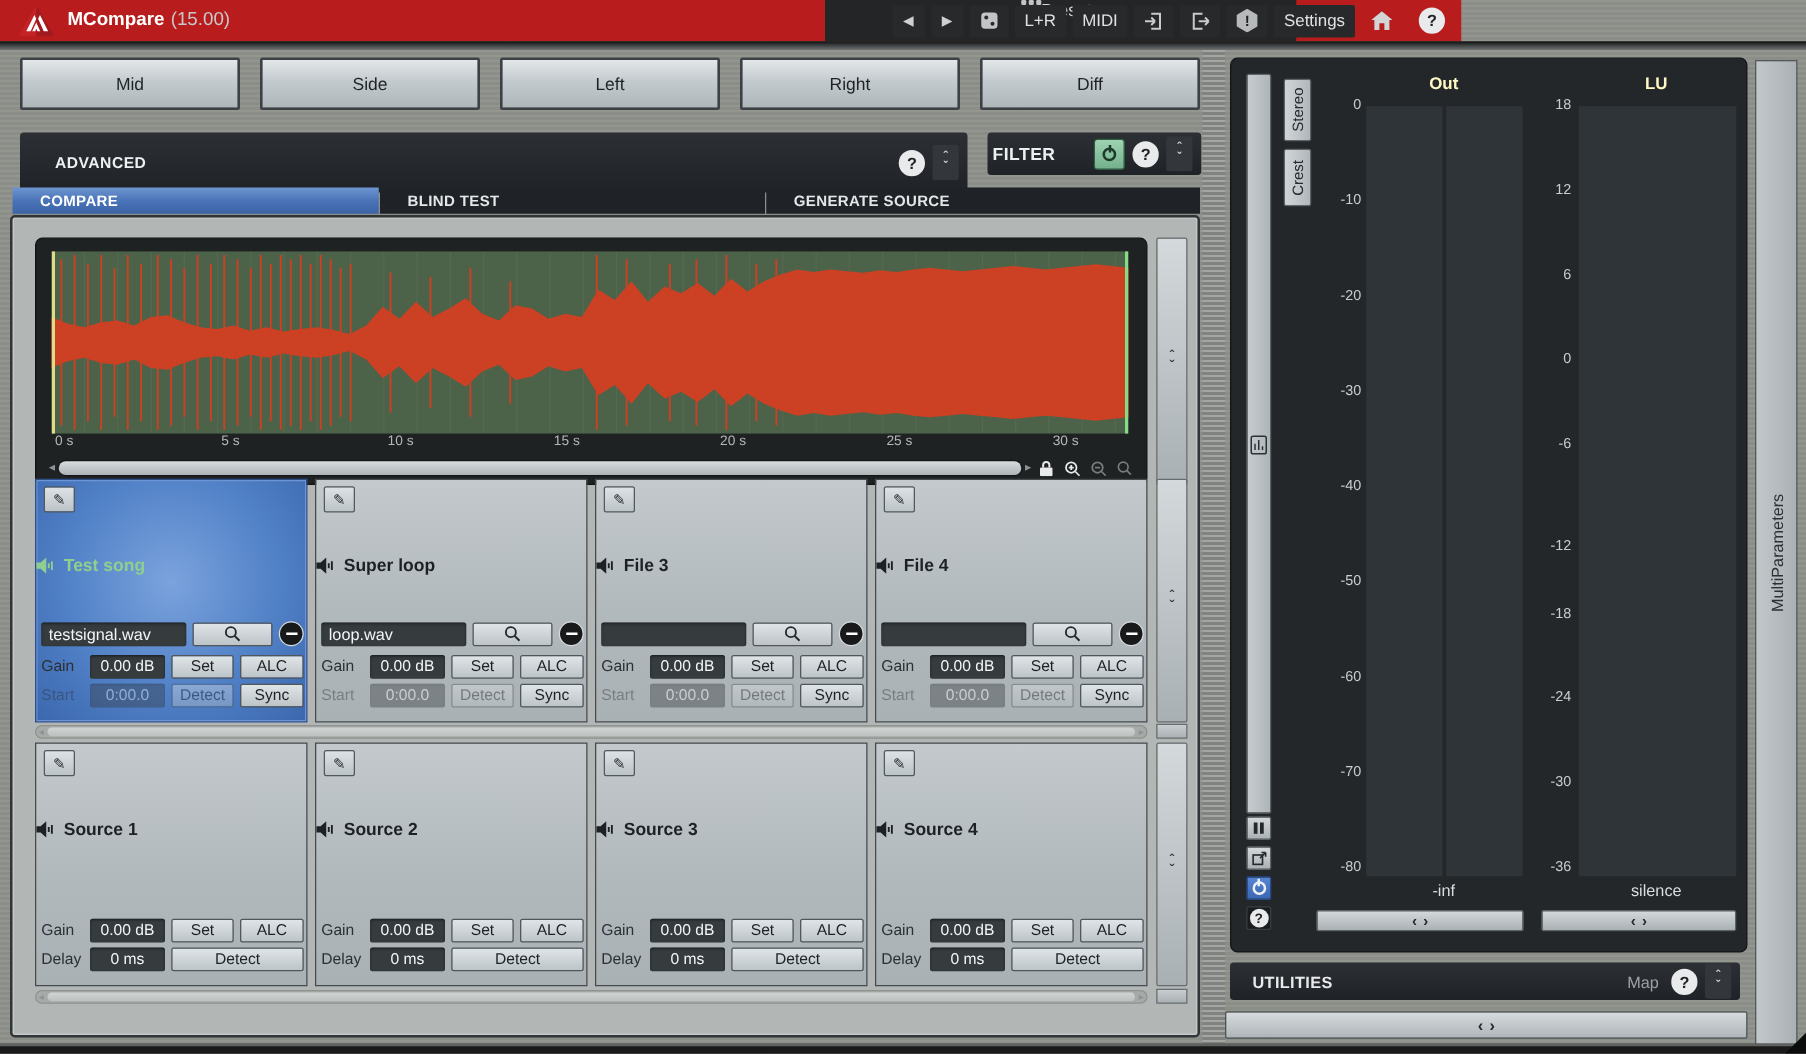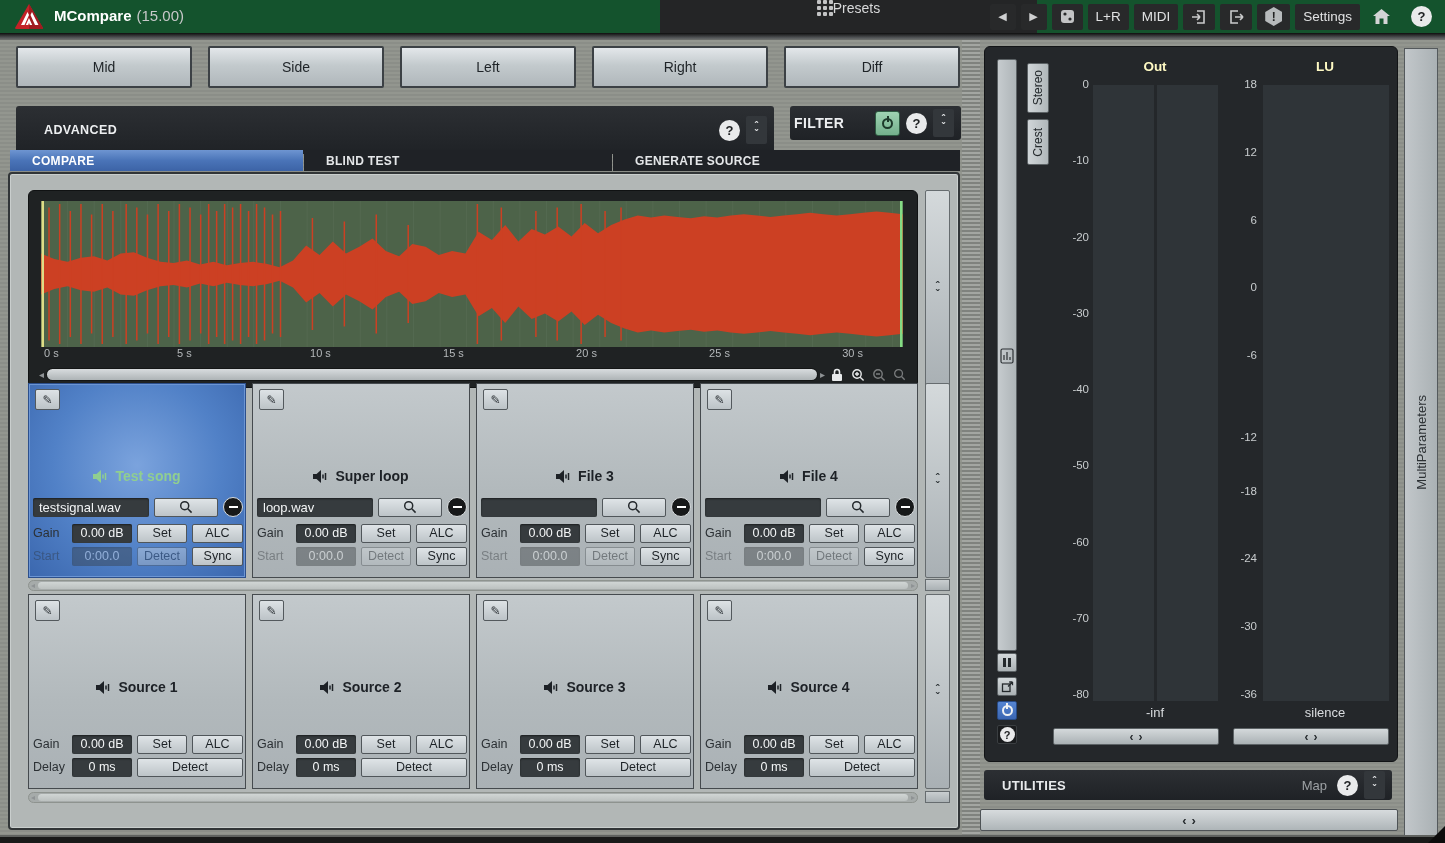--- a/index.html
+++ b/index.html
@@ -4,21 +4,21 @@
 <style>
   html,body{margin:0;padding:0;}
   body{
     width:1445px;height:843px;position:relative;overflow:hidden;
     font-family:"Liberation Sans", sans-serif;
     background:repeating-linear-gradient(180deg,#93968f 0 2px,#8b8e88 2px 4px);
     -webkit-font-smoothing:antialiased;
   }
 
   
-  #titlebar{position:absolute;left:0;top:0;width:1445px;height:33px;background:#14532d;}
+  #titlebar{position:absolute;left:0;top:0;width:1169px;height:33px;background:#b91c1c;}
   #titlebar-strip{position:absolute;left:0;top:33px;width:1445px;height:7px;
     background:linear-gradient(180deg,#0e0e0e,#55585a 70%,#6f726f);}
   #logo{position:absolute;left:13px;top:3px;width:32px;height:27px;}
   #plugin-title{position:absolute;left:54px;top:7px;font-size:15px;color:#fff;font-weight:bold;}
   #plugin-version{font-weight:normal;color:#c7c8c9;margin-left:5px;}
   #presets-strip{position:absolute;left:660px;top:0;width:377px;height:33px;background:#242526;
     display:flex;align-items:flex-start;justify-content:center;gap:0;cursor:pointer;}
   #presets-strip span.lbl{color:#d8d9da;font-size:14px;}
   .grid-icon{display:inline-grid;grid-template-columns:repeat(3,4px);grid-gap:2px;}
   .grid-icon i{width:4px;height:4px;background:#c3c4c5;border-radius:1px;}
@@ -82,21 +82,21 @@
 
   
   .slot{position:absolute;width:218px;height:195px;box-sizing:border-box;border:1px solid #454a4e;
     background:linear-gradient(180deg,#c3c9cc,#b2b9bc 55%,#aab1b5);cursor:pointer;}
   .slot.sel{background:radial-gradient(ellipse at 50% 42%,#7ba3dd 0%,#5181c7 55%,#3b67ae 100%);
     border:1px solid #2c4f8c;box-shadow:0 0 0 1px #6b95d4 inset;}
   .pencil-btn{position:absolute;left:6px;top:5px;width:25px;height:21px;
     background:linear-gradient(180deg,#dde2e5,#bcc3c7);border:1px solid #53595d;border-radius:2px;
     box-sizing:border-box;display:flex;align-items:center;justify-content:center;font-size:12px;color:#2a2f33;}
   .slot-title{position:absolute;left:0;top:60px;width:100%;display:flex;align-items:center;
-    justify-content:center;gap:7px;font-size:14px;font-weight:bold;color:#1d2126;margin-top:24px;}
+    justify-content:flex-start;gap:7px;font-size:14px;font-weight:bold;color:#1d2126;}
   .slot.sel .slot-title{color:#90ce90;}
   .srow{position:absolute;left:4px;width:210px;height:20px;display:flex;align-items:center;gap:5px;}
   .srow .lab{font-size:12.5px;color:#2b3034;width:34px;flex:none;}
   .srow .val{height:19px;background:#363b3e;border-radius:2px;color:#f3f5f6;font-size:12.5px;
     display:flex;align-items:center;justify-content:center;flex:none;box-shadow:inset 0 1px 2px rgba(0,0,0,.5);}
   .srow .btn{height:19px;background:linear-gradient(180deg,#dfe4e7,#bdc4c8);border:1px solid #50565a;
     border-radius:2px;box-sizing:border-box;font-size:12.5px;color:#1d2226;display:flex;align-items:center;
     justify-content:center;flex:none;cursor:pointer;}
   .dim{opacity:.4;}
   .fname{flex:1;height:19px;background:#363b3e;border-radius:2px;color:#f3f5f6;font-size:13px;

